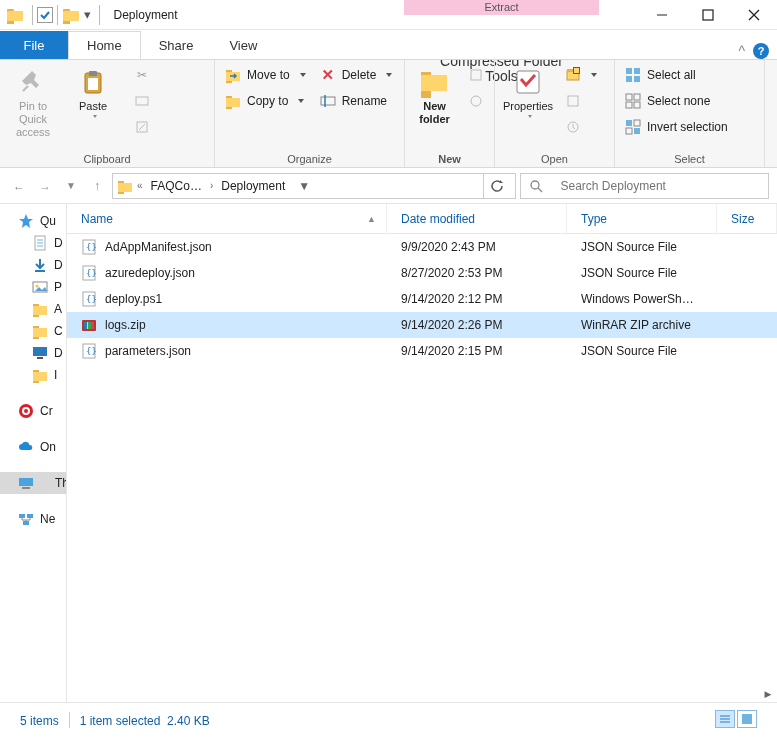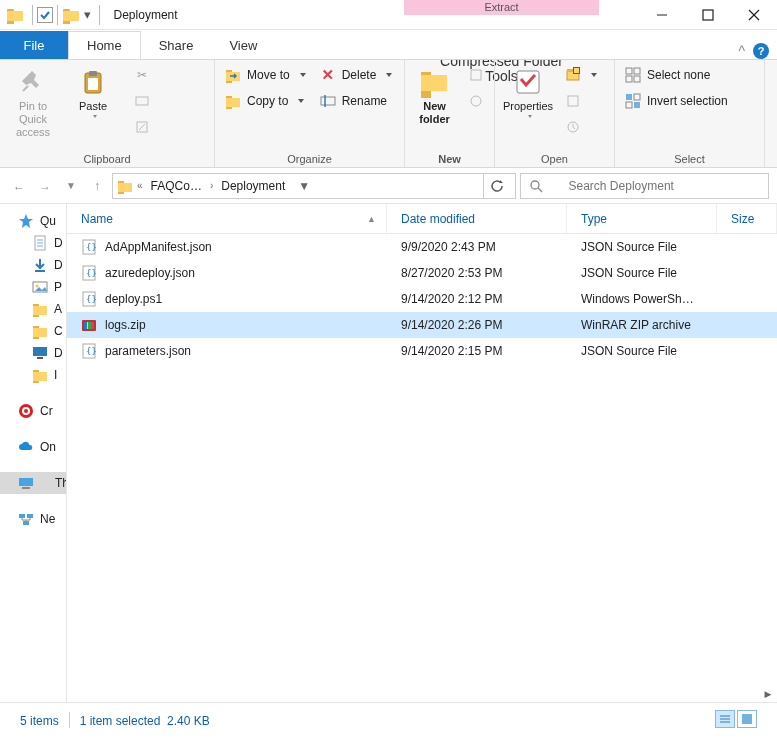--- a/index.html
+++ b/index.html
@@ -35,21 +35,21 @@
   .dd-caret { width:0; height:0; border-left:3px solid transparent; border-right:3px solid transparent; border-top:4px solid #555; margin-left:4px;}
   .dd-caret.tiny { border-left:2px solid transparent; border-right:2px solid transparent; border-top:3px solid #888;}
   
   .navrow { height:36px; display:flex; align-items:center; padding:4px 8px; gap:4px; border-bottom:1px solid #e5e5e5;}
   .nav-arrow { width:22px; height:22px; display:flex; align-items:center; justify-content:center; color:#888;}
   .addr { flex:1.7; height:26px; border:1px solid #ccc; display:flex; align-items:center; padding:0 4px; gap:4px; position:relative;}
   .addr .crumb { display:flex; align-items:center; gap:2px; font-size:12px; padding:0 4px;}
   .addr .chev { color:#666; font-size:10px;}
   .addr .refresh { margin-left:auto; border-left:1px solid #ccc; width:28px; height:100%; display:flex; align-items:center; justify-content:center;}
   .addr .addr-dd { width:22px; height:100%; display:flex; align-items:center; justify-content:center; color:#666;}
-  .search { flex:1; height:26px; border:1px solid #ccc; display:flex; align-items:center; padding:0 8px; color:#777; gap:24px;}
+  .search { flex:1; height:26px; border:1px solid #ccc; display:flex; align-items:center; padding:0 8px; color:#777; gap:16px;}
   
   .main { display:flex; height:498px; }
   .sidebar { width:80px; border-right:1px solid #e5e5e5; overflow:hidden; padding-top:6px;}
   .side-item { display:flex; align-items:center; gap:6px; height:22px; padding-left:18px; font-size:12px; white-space:nowrap; overflow:hidden;}
   .side-item.selected { background:#d9d9d9;gap:21px; }
   .side-item .ico { width:16px; height:16px; flex-shrink:0; display:flex; align-items:center; justify-content:center;}
   
   .files { flex:1; display:flex; flex-direction:column; position:relative;align-items:flex-end;}
   .col-headers { height:30px; border-bottom:1px solid #e8e8e8; display:flex; align-items:center; color:#0b5fab; font-size:12px;}
   .col-headers > div { padding-left:14px; border-right:1px solid #eee; height:100%; display:flex; align-items:center;}
@@ -315,20 +315,31 @@
     </div>
     <div class="group-label">Open</div>
   </div>
 
   <div class="group" style="width:150px;">
     <div class="group-body">
       <div class="small-col">
         <div class="small-btn">
           <span class="ico">
               <svg width="16" height="16">
+                <rect x="1" y="1" width="6" height="6" fill="#6fb3e0"></rect>
+                <rect x="9" y="1" width="6" height="6" fill="#6fb3e0"></rect>
+                <rect x="1" y="9" width="6" height="6" fill="#6fb3e0"></rect>
+                <rect x="9" y="9" width="6" height="6" fill="#6fb3e0"></rect>
+              </svg>
+            </span>
+          <span>Select all</span>
+        </div>
+        <div class="small-btn">
+          <span class="ico">
+              <svg width="16" height="16">
                 <rect x="1" y="1" width="6" height="6" fill="none" stroke="#888"></rect>
                 <rect x="9" y="1" width="6" height="6" fill="none" stroke="#888"></rect>
                 <rect x="1" y="9" width="6" height="6" fill="none" stroke="#888"></rect>
                 <rect x="9" y="9" width="6" height="6" fill="none" stroke="#888"></rect>
               </svg>
             </span>
           <span>Select none</span>
         </div>
         <div class="small-btn">
           <span class="ico">

